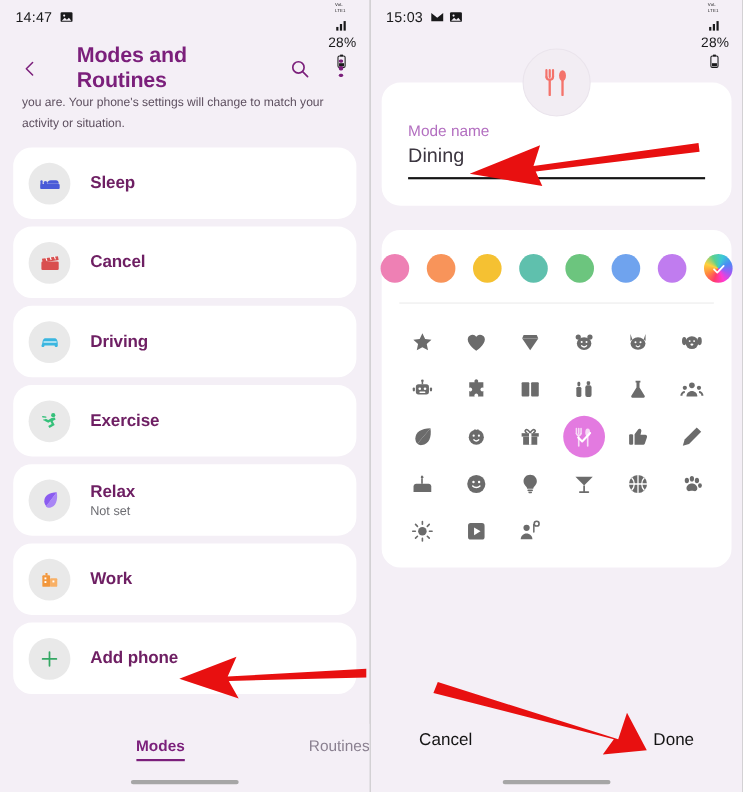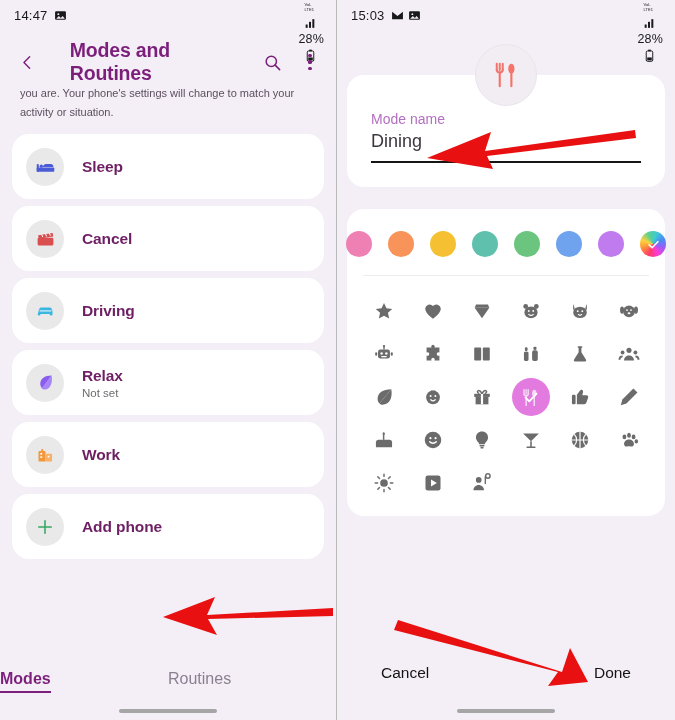--- a/index.html
+++ b/index.html
@@ -75,21 +75,21 @@
   .mode-texts { margin-left: 18px; }
   .mode-name { font-size: 15.5px; font-weight: bold; color: #6e1f63; letter-spacing: -.1px; }
   .mode-sub { font-size: 11.5px; color: #6d6d72; margin-top: 2px; }
 
   
   .tabbar {
     position: absolute; left: 0; right: 0; bottom: 0;
     height: 62px; background: #f4eff6;
     display: flex; align-items: flex-start; padding-top: 12px;
   }
-  .tab { flex: 1; text-align: left; font-size: 16px; color: #8a8090; }
+  .tab { flex: 1; text-align: right; font-size: 14px; color: #8a8090; }
   .tab.active { color: #7b1f7b; font-weight: bold; }
   .tab.active .tab-label {
     border-bottom: 2.5px solid #7b1f7b; padding-bottom: 4px;
   }
   .homebar {
     position: absolute; bottom: 7px; left: 50%; transform: translateX(-50%);
     width: 98px; height: 4px; border-radius: 2px; background: #a6a6a6;
   }
 
   
@@ -275,20 +275,32 @@
           <svg width="21" height="21" viewBox="0 0 24 24">
               <path d="M4 13.5c0-.8.4-2.6 1-3.6.5-.9 1.4-1.4 2.5-1.4h9c1.1 0 2 .5 2.5 1.4.6 1 1 2.8 1 3.6v3.2c0 .5-.4.9-.9.9h-1.4c-.5 0-.9-.4-.9-.9v-.6H6.2v.6c0 .5-.4.9-.9.9H3.9c-.5 0-.9-.4-.9-.9z" fill="#3ab6e0"></path>
               <rect x="5" y="11.4" width="14" height="2" rx="1" fill="#ffffff" opacity=".55"></rect>
             </svg>
         </span>
         <span class="mode-texts">
           <span class="mode-name">Driving</span>
         </span>
       </div>
 
+      <div class="mode-card">
+        <span class="mode-ico">
+          <svg width="21" height="21" viewBox="0 0 24 24">
+              <circle cx="15.3" cy="6.2" r="2.2" fill="#35c07a"></circle>
+              <path d="M13.6 9.2l-3.4 2.1-2.9-1.3-1.1 2.1 4 1.9 2.1-1.1 1.4 2.4-3.6 2.2 1.3 2.1 5.4-3.3-2.1-4 3.1-1.6-.9-2.2z" fill="#35c07a"></path>
+              <path d="M4.4 7.8l3.2.4M5.6 11.1l2.4.3" stroke="#35c07a" stroke-width="1.4" stroke-linecap="round"></path>
+            </svg>
+        </span>
+        <span class="mode-texts">
+          <span class="mode-name">Exercise</span>
+        </span>
+      </div>
 
       <div class="mode-card">
         <span class="mode-ico">
           <svg width="21" height="21" viewBox="0 0 24 24">
               <path d="M19 4c-8 0-13 3.6-13 9.4 0 2.2.9 4 2.2 5.2L19 4z" fill="#8b5cf0"></path>
               <path d="M19 4L7.6 18.8c1.2 1 2.8 1.5 4.4 1.2C18 19 20.4 12 19 4z" fill="#a986f5"></path>
             </svg>
         </span>
         <span class="mode-texts">
           <span class="mode-name">Relax</span>

